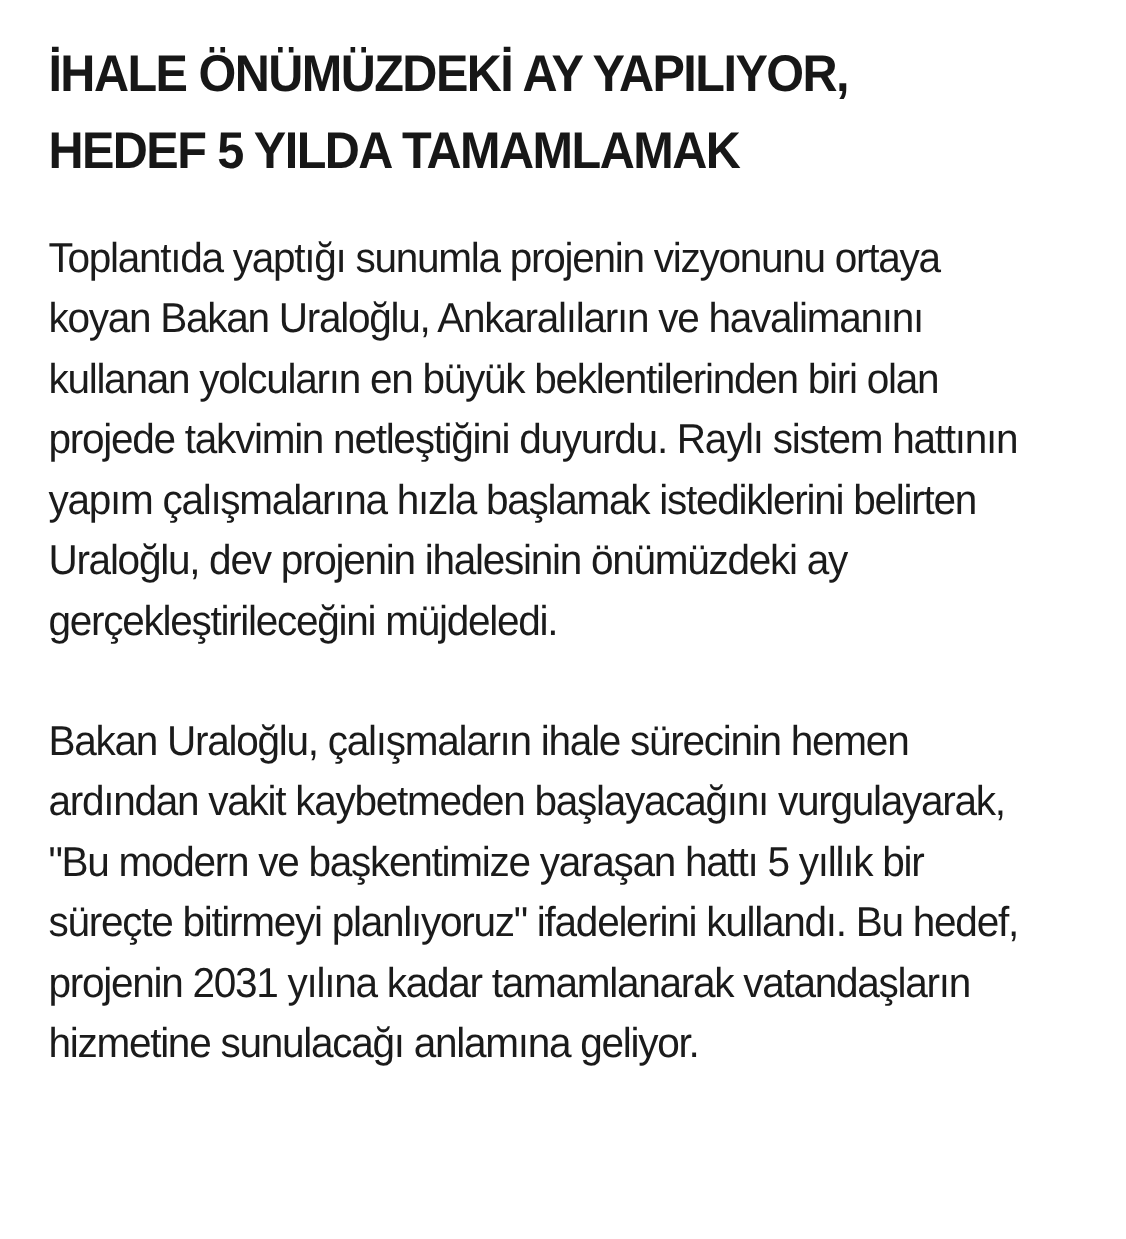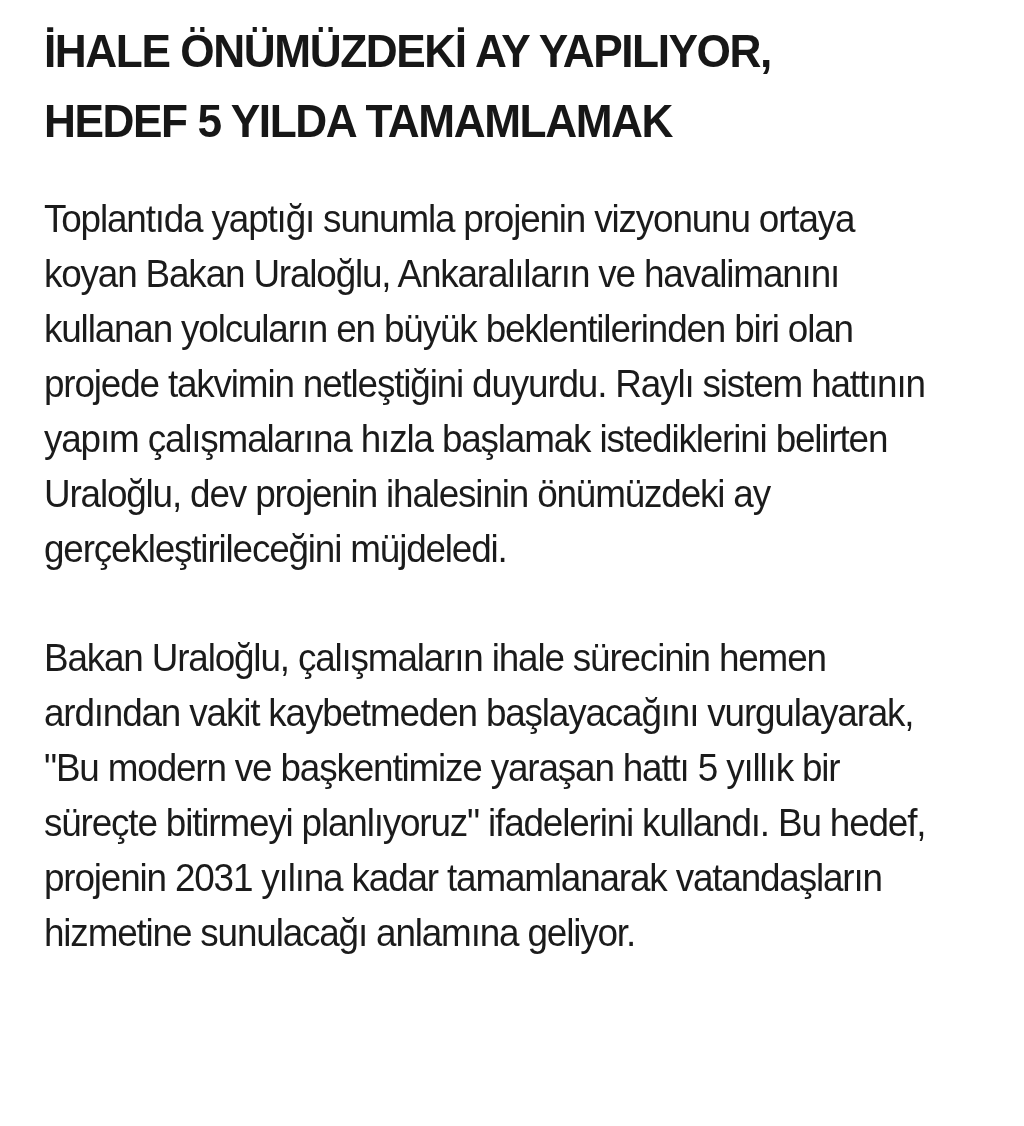--- a/index.html
+++ b/index.html
@@ -12,20 +12,21 @@
     height: 1126px;
     box-sizing: border-box;
     overflow: hidden;
     font-family: "Liberation Sans", "DejaVu Sans", sans-serif;
     color: #1b1b1b;
   }
   .article {
     box-sizing: border-box;
     width: 1015px;
     padding: 16px 44px 0 44px;
+    margin-top: 16px;
   }
   .headline {
     margin: 0 0 36px 0;
     font-size: 47px;
     font-weight: 700;
     line-height: 70px;
     letter-spacing: -1.5px;
     color: #171717;
     transform: scaleX(0.94);
     transform-origin: left top;

